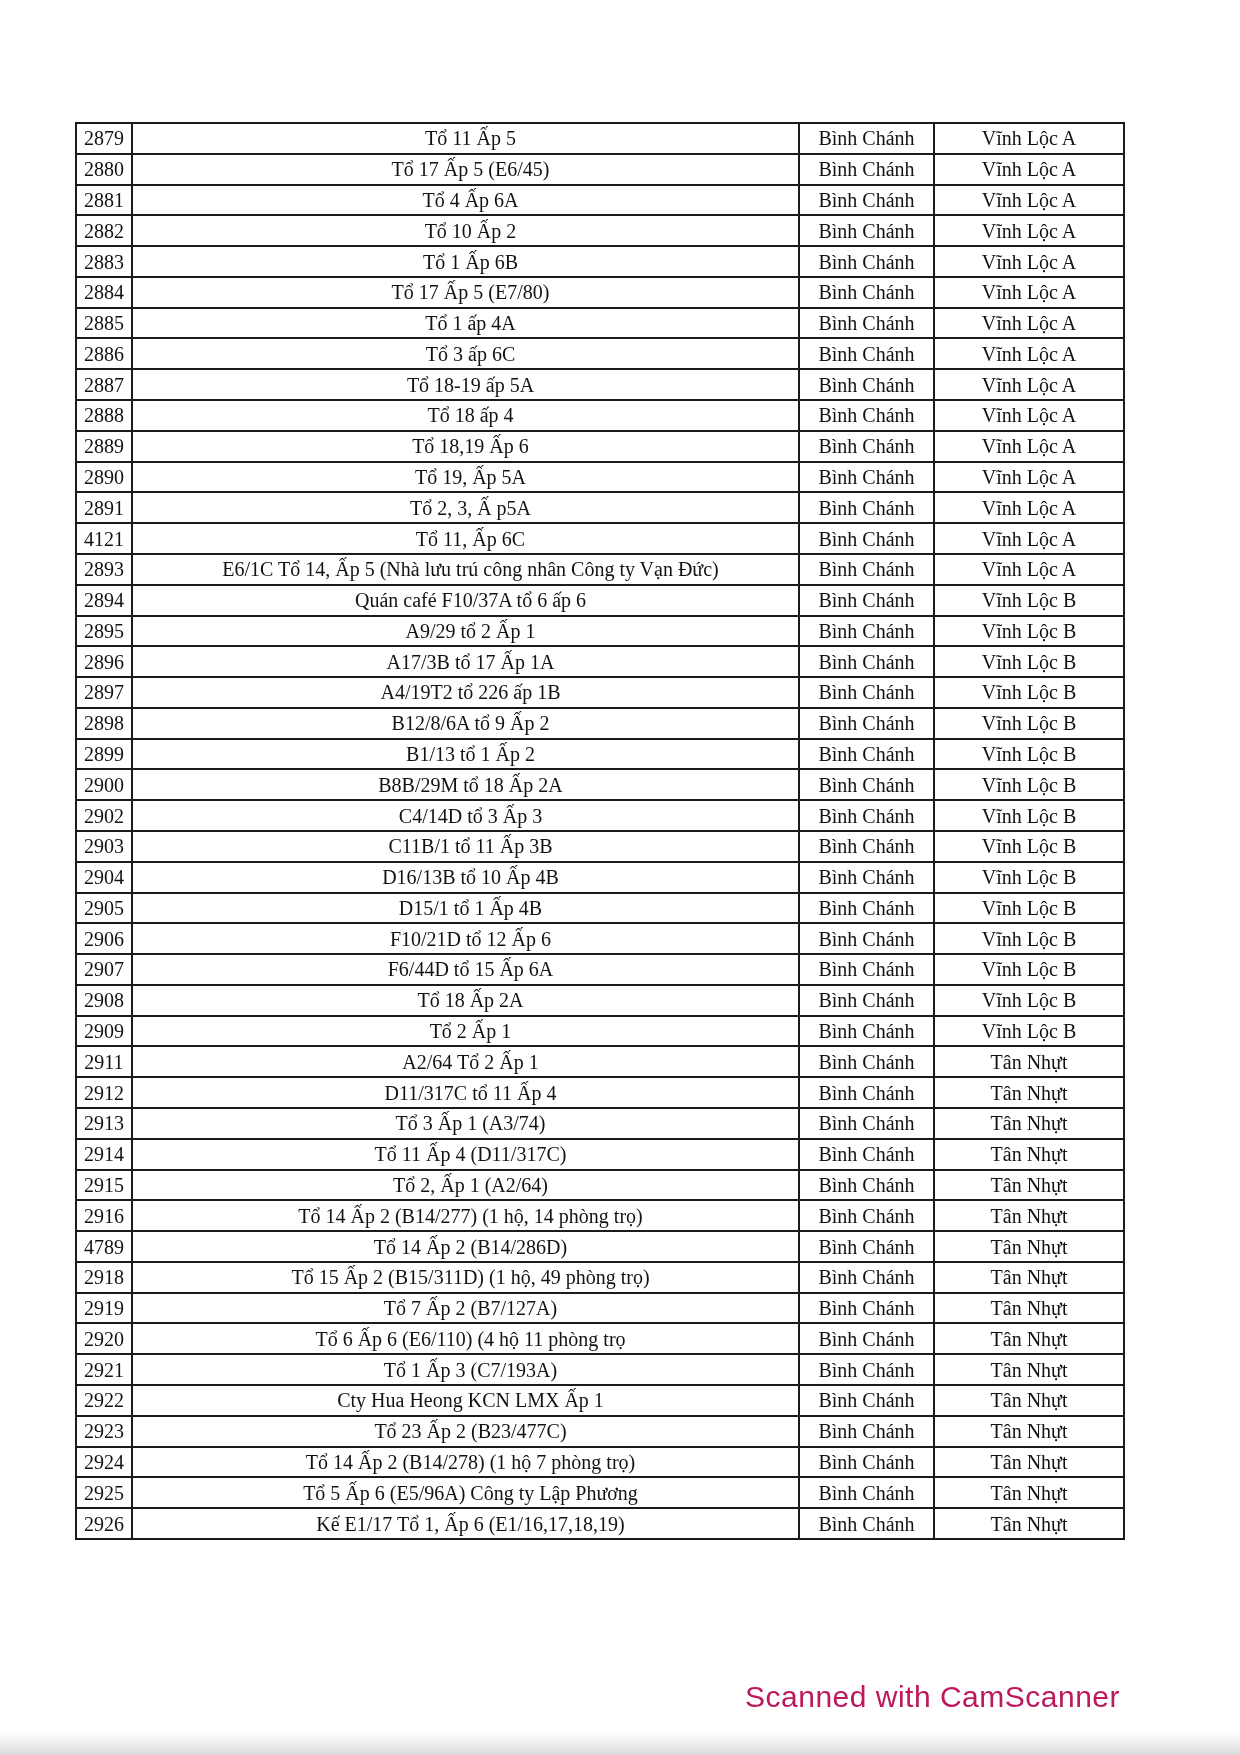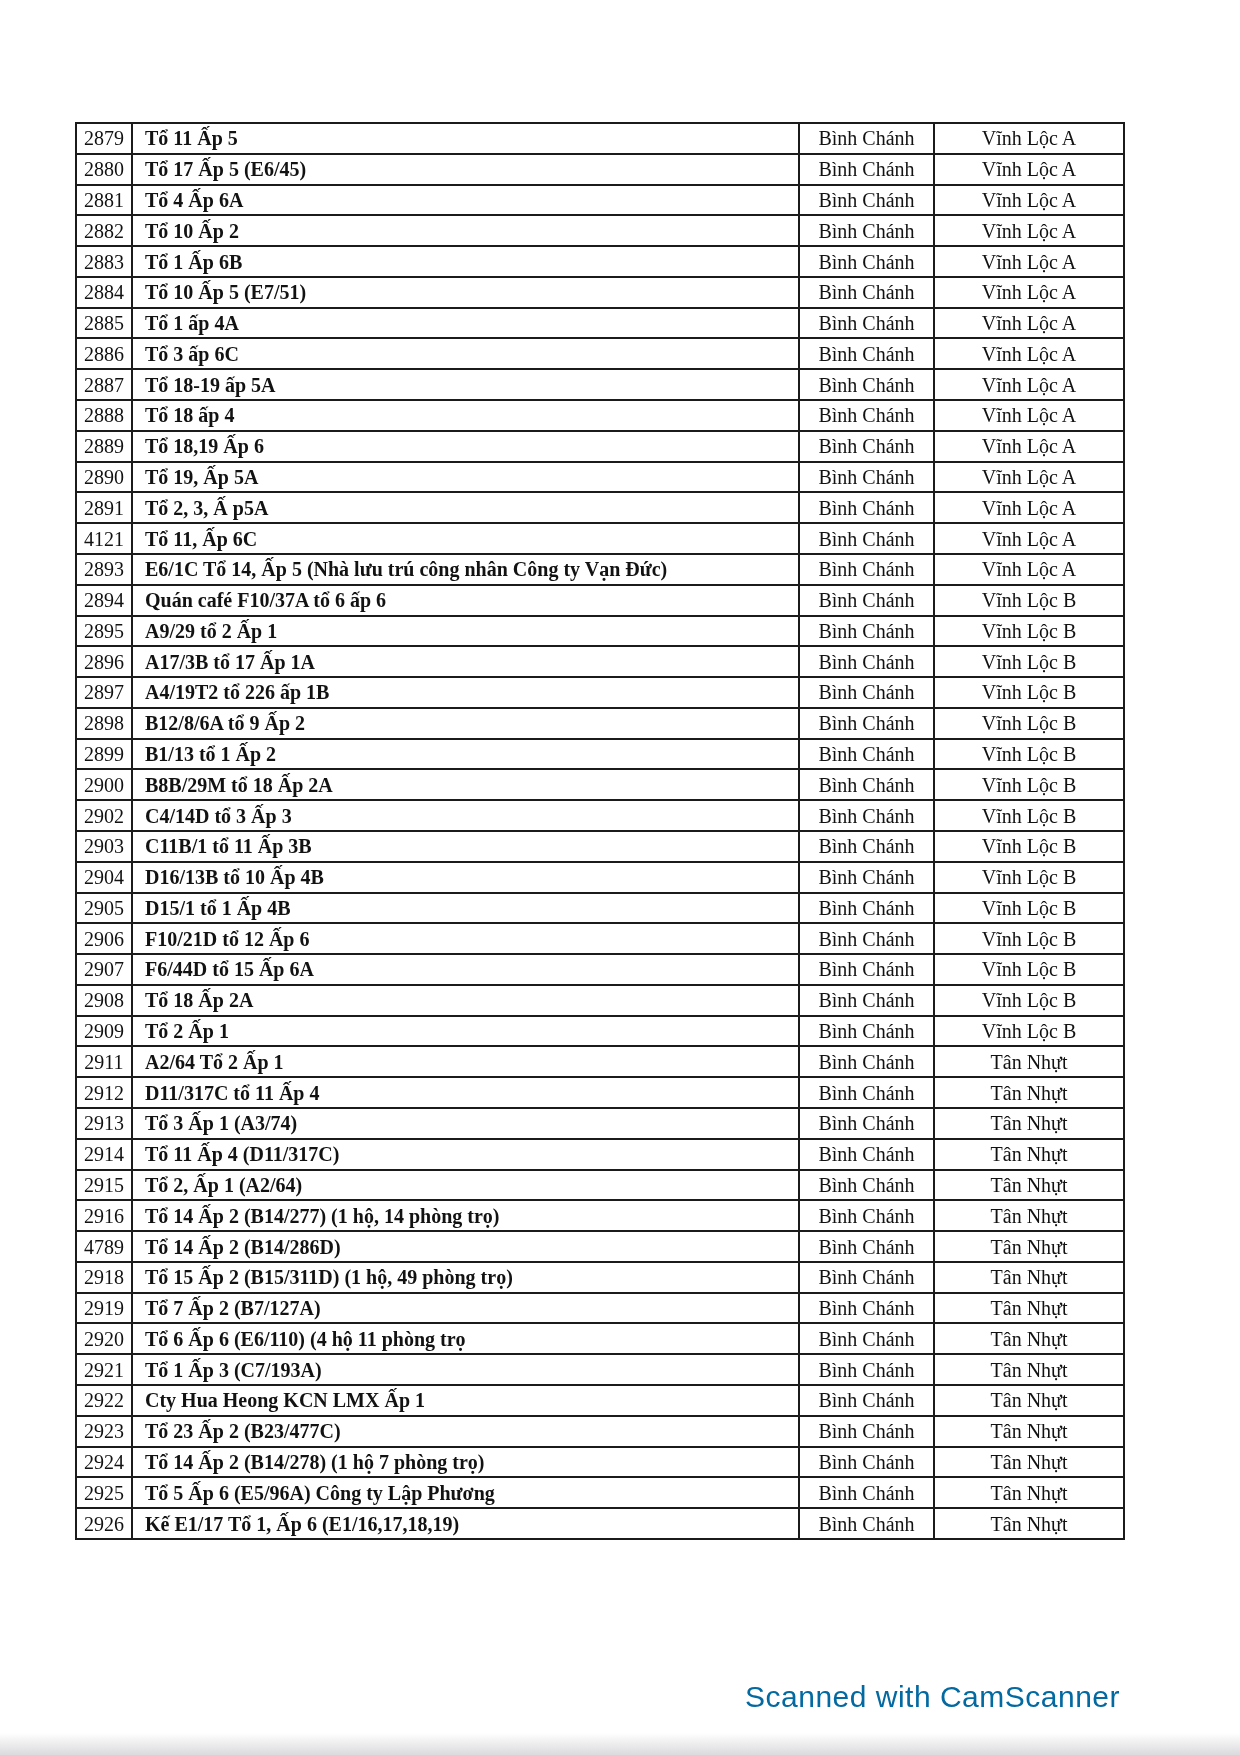--- a/index.html
+++ b/index.html
@@ -36,36 +36,35 @@
     padding: 0 2px;
     white-space: nowrap;
     overflow: hidden;
     vertical-align: middle;
   }
   table.scan-table td.c-id {
     text-align: center;
     padding: 0;
   }
   table.scan-table td.c-address {
-    text-align: left;
+    text-align: center;
     padding-left: 12px;
-    font-weight: bold;
   }
   table.scan-table td.c-district,
   table.scan-table td.c-ward {
     text-align: center;
   }
   .watermark {
     position: absolute;
     left: 745px;
     top: 1680px;
     font-family: "Liberation Sans", sans-serif;
     font-size: 30px;
     letter-spacing: 0.5px;
-    color: #0369a1;
+    color: #be185d;
     user-select: none;
   }
   .bottom-shade {
     position: absolute;
     left: 0;
     bottom: 0;
     width: 100%;
     height: 22px;
     background: linear-gradient(to bottom, rgba(170,170,178,0) 0%, rgba(150,150,160,0.35) 100%);
   }
@@ -108,21 +107,21 @@
           <td class="c-ward">Vĩnh Lộc A</td>
         </tr>
         <tr>
           <td class="c-id">2883</td>
           <td class="c-address">Tổ 1 Ấp 6B</td>
           <td class="c-district">Bình Chánh</td>
           <td class="c-ward">Vĩnh Lộc A</td>
         </tr>
         <tr>
           <td class="c-id">2884</td>
-          <td class="c-address">Tổ 10 Ấp 5 (E7/51)</td>
+          <td class="c-address">Tổ 17 Ấp 5 (E7/80)</td>
           <td class="c-district">Bình Chánh</td>
           <td class="c-ward">Vĩnh Lộc A</td>
         </tr>
         <tr>
           <td class="c-id">2885</td>
           <td class="c-address">Tổ 1 ấp 4A</td>
           <td class="c-district">Bình Chánh</td>
           <td class="c-ward">Vĩnh Lộc A</td>
         </tr>
         <tr>

